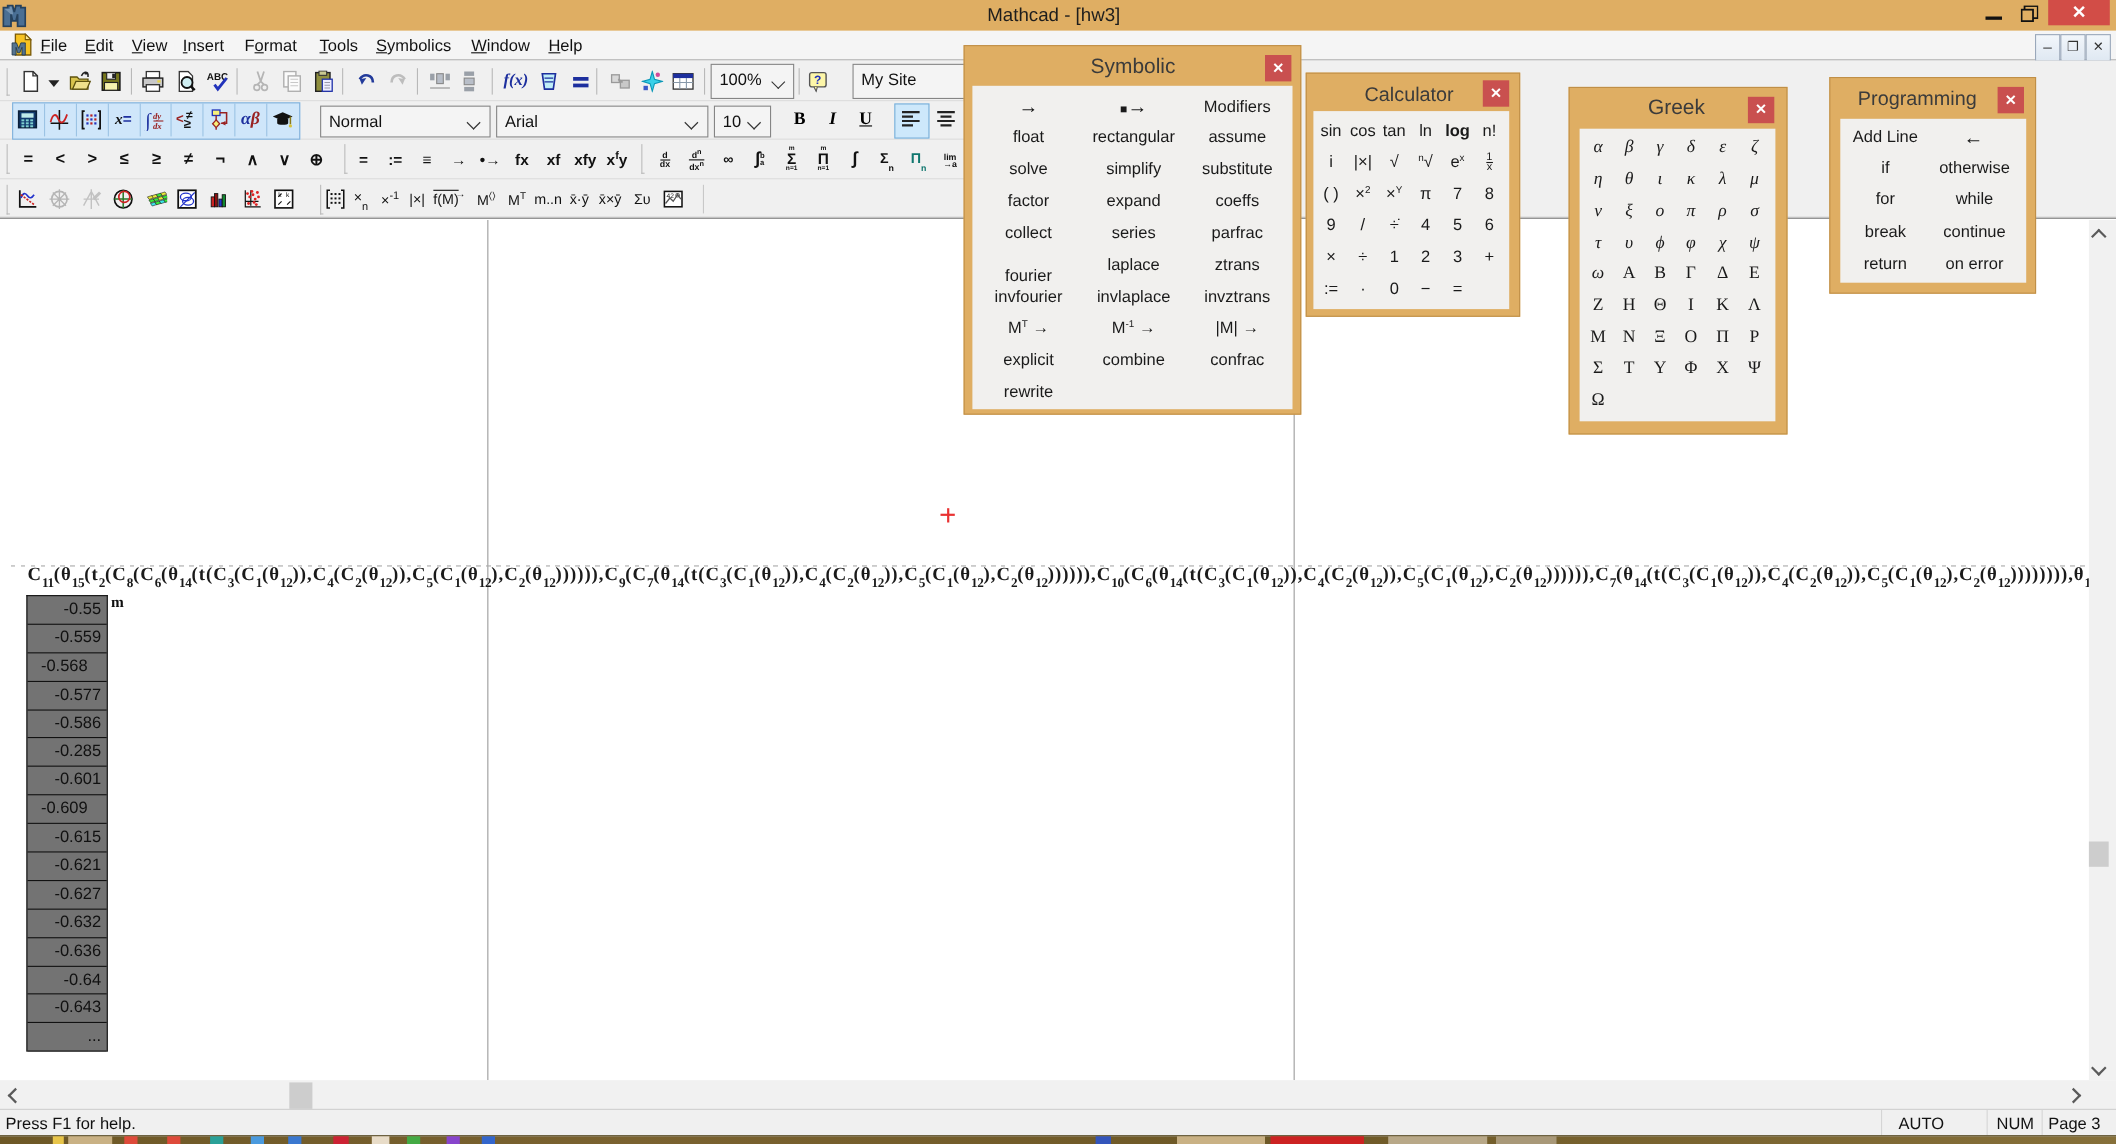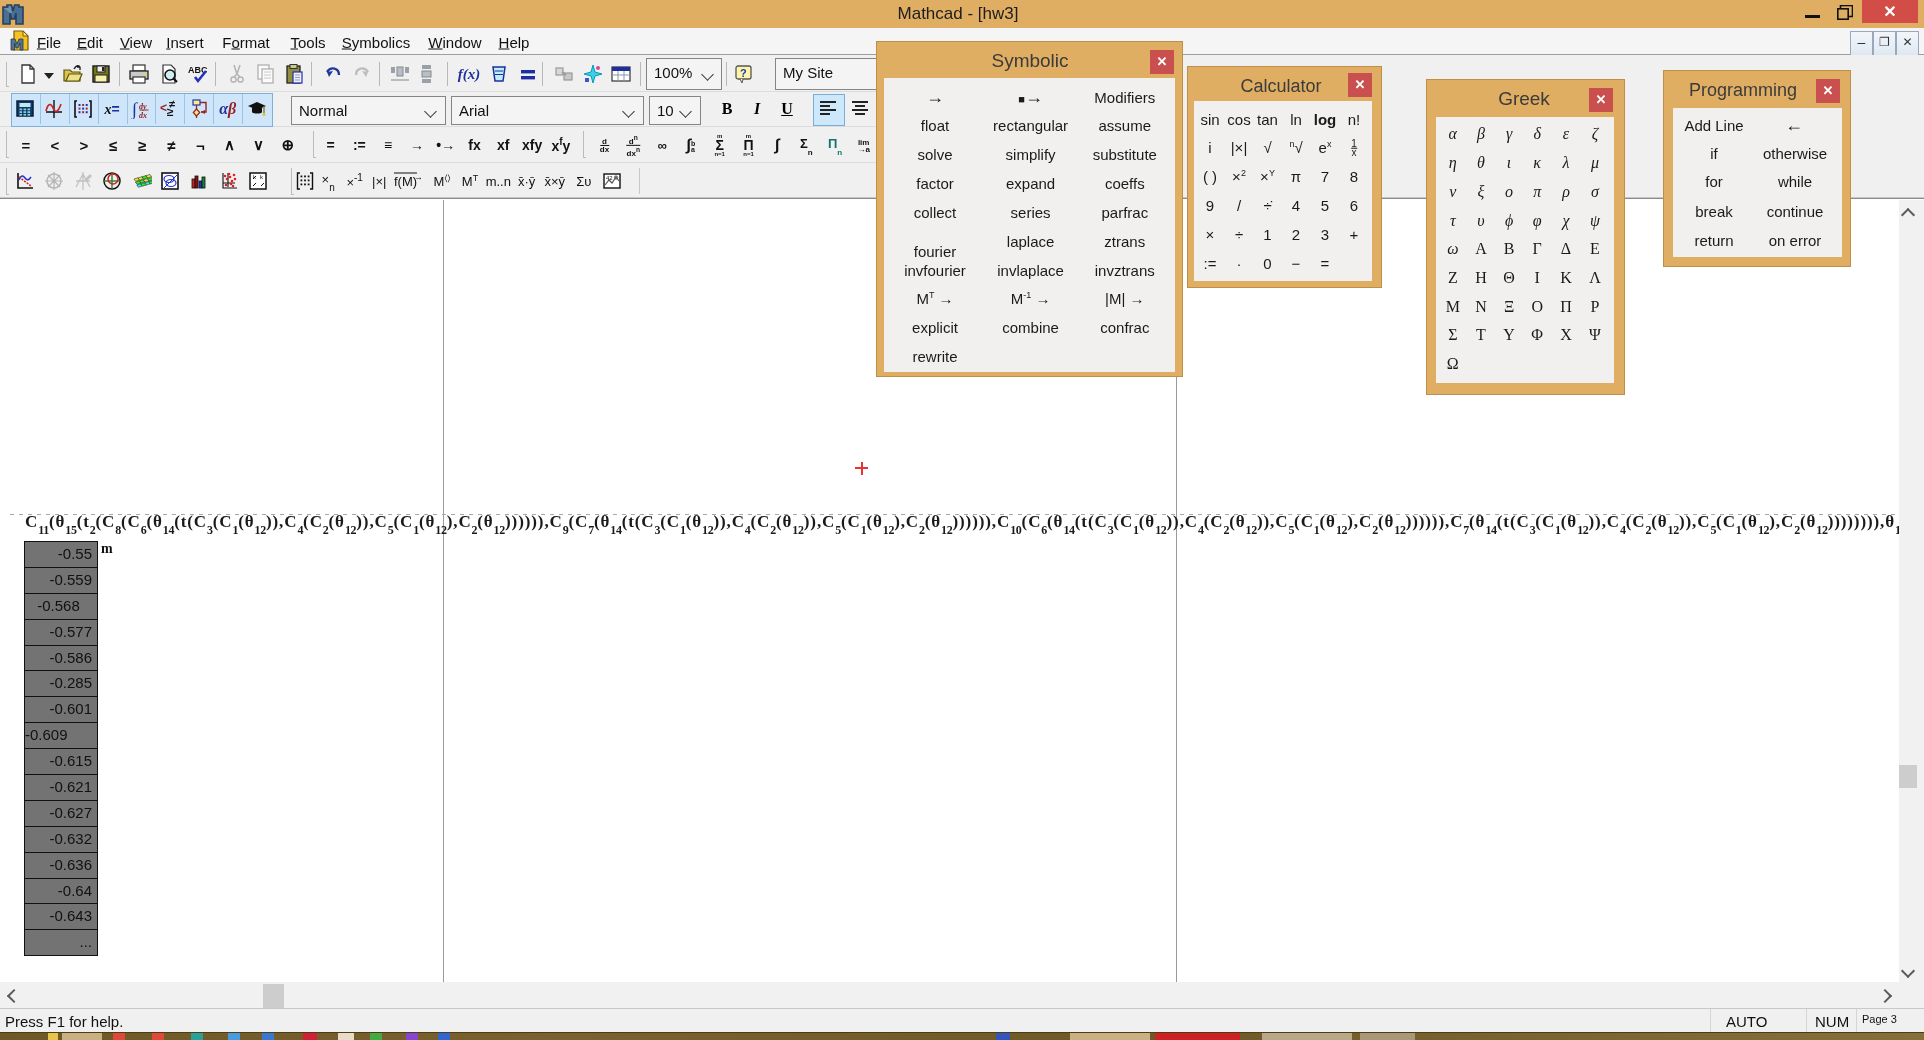--- a/index.html
+++ b/index.html
@@ -398,21 +398,21 @@
  font-family:'Liberation Serif',serif;font-weight:bold;font-size:17px;color:#1a1a1a;white-space:nowrap;letter-spacing:0.9px;">
 <style>sub{font-size:12px;position:relative;top:3px;letter-spacing:-0.3px;}</style>C<sub>11</sub>(θ<sub>15</sub>(t<sub>2</sub>(C<sub>8</sub>(C<sub>6</sub>(θ<sub>14</sub>(t(C<sub>3</sub>(C<sub>1</sub>(θ<sub>12</sub>)),C<sub>4</sub>(C<sub>2</sub>(θ<sub>12</sub>)),C<sub>5</sub>(C<sub>1</sub>(θ<sub>12</sub>),C<sub>2</sub>(θ<sub>12</sub>)))))),C<sub>9</sub>(C<sub>7</sub>(θ<sub>14</sub>(t(C<sub>3</sub>(C<sub>1</sub>(θ<sub>12</sub>)),C<sub>4</sub>(C<sub>2</sub>(θ<sub>12</sub>)),C<sub>5</sub>(C<sub>1</sub>(θ<sub>12</sub>),C<sub>2</sub>(θ<sub>12</sub>)))))),C<sub>10</sub>(C<sub>6</sub>(θ<sub>14</sub>(t(C<sub>3</sub>(C<sub>1</sub>(θ<sub>12</sub>)),C<sub>4</sub>(C<sub>2</sub>(θ<sub>12</sub>)),C<sub>5</sub>(C<sub>1</sub>(θ<sub>12</sub>),C<sub>2</sub>(θ<sub>12</sub>)))))),C<sub>7</sub>(θ<sub>14</sub>(t(C<sub>3</sub>(C<sub>1</sub>(θ<sub>12</sub>)),C<sub>4</sub>(C<sub>2</sub>(θ<sub>12</sub>)),C<sub>5</sub>(C<sub>1</sub>(θ<sub>12</sub>),C<sub>2</sub>(θ<sub>12</sub>)))))))),θ<sub>16</sub></div>
 <div class="ab" style="left:24px;top:541px;width:72px;border:1px solid #111;border-bottom:none;background:#737373;">
     <div style="height:24.9px;border-bottom:1px solid #111;text-align:right;padding-right:5px;font-size:15px;line-height:24px;color:#111;">-0.55</div>
     <div style="height:24.9px;border-bottom:1px solid #111;text-align:right;padding-right:5px;font-size:15px;line-height:24px;color:#111;">-0.559</div>
     <div style="height:24.9px;border-bottom:1px solid #111;text-align:center;padding-right:5px;font-size:15px;line-height:24px;color:#111;">-0.568</div>
     <div style="height:24.9px;border-bottom:1px solid #111;text-align:right;padding-right:5px;font-size:15px;line-height:24px;color:#111;">-0.577</div>
     <div style="height:24.9px;border-bottom:1px solid #111;text-align:right;padding-right:5px;font-size:15px;line-height:24px;color:#111;">-0.586</div>
     <div style="height:24.9px;border-bottom:1px solid #111;text-align:right;padding-right:5px;font-size:15px;line-height:24px;color:#111;">-0.285</div>
     <div style="height:24.9px;border-bottom:1px solid #111;text-align:right;padding-right:5px;font-size:15px;line-height:24px;color:#111;">-0.601</div>
-    <div style="height:24.9px;border-bottom:1px solid #111;text-align:left;padding-right:5px;font-size:15px;line-height:24px;color:#111;">-0.609</div>
+    <div style="height:24.9px;border-bottom:1px solid #111;text-align:center;padding-right:5px;font-size:15px;line-height:24px;color:#111;">-0.609</div>
     <div style="height:24.9px;border-bottom:1px solid #111;text-align:right;padding-right:5px;font-size:15px;line-height:24px;color:#111;">-0.615</div>
     <div style="height:24.9px;border-bottom:1px solid #111;text-align:right;padding-right:5px;font-size:15px;line-height:24px;color:#111;">-0.621</div>
     <div style="height:24.9px;border-bottom:1px solid #111;text-align:right;padding-right:5px;font-size:15px;line-height:24px;color:#111;">-0.627</div>
     <div style="height:24.9px;border-bottom:1px solid #111;text-align:right;padding-right:5px;font-size:15px;line-height:24px;color:#111;">-0.632</div>
     <div style="height:24.9px;border-bottom:1px solid #111;text-align:right;padding-right:5px;font-size:15px;line-height:24px;color:#111;">-0.636</div>
     <div style="height:24.9px;border-bottom:1px solid #111;text-align:right;padding-right:5px;font-size:15px;line-height:24px;color:#111;">-0.64</div>
     <div style="height:24.9px;border-bottom:1px solid #111;text-align:right;padding-right:5px;font-size:15px;line-height:24px;color:#111;">-0.643</div>
     <div style="height:24.9px;border-bottom:1px solid #111;text-align:right;padding-right:5px;font-size:15px;line-height:24px;color:#111;">...</div>
   </div>
 <div class="ab" style="left:101px;top:541px;font-family:'Liberation Serif',serif;font-weight:bold;font-size:14px;color:#111;">m</div>
@@ -426,21 +426,21 @@
 <div class="ab" style="left:1880px;top:991px;width:8px;height:8px;border-right:2px solid #5a5a5a;border-top:2px solid #5a5a5a;transform:rotate(45deg);"></div>
 <div class="ab" style="left:263px;top:984px;width:21px;height:24px;background:#cdcdcd;"></div>
 <div class="ab" style="left:0;top:1008px;width:1924px;height:1px;background:#c9c9c9;"></div>
 <div class="ab" style="left:0;top:1009px;width:1924px;height:23px;background:#f0f0f0;"></div>
 <div class="ab" style="left:5px;top:1013px;font-size:15px;color:#111;">Press F1 for help.</div>
 <div class="ab" style="left:1710px;top:1009px;width:1px;height:23px;background:#d5d5d5;"></div>
 <div class="ab" style="left:1726px;top:1013px;font-size:15px;color:#111;">AUTO</div>
 <div class="ab" style="left:1806px;top:1009px;width:1px;height:23px;background:#d5d5d5;"></div>
 <div class="ab" style="left:1815px;top:1013px;font-size:15px;color:#111;">NUM</div>
 <div class="ab" style="left:1856px;top:1009px;width:1px;height:23px;background:#d5d5d5;"></div>
-<div class="ab" style="left:1862px;top:1013px;font-size:11px;color:#111;">Page 3</div>
+<div class="ab" style="left:1862px;top:1013px;font-size:15px;color:#111;">Page 3</div>
 <div class="ab" style="left:0;top:1032px;width:1924px;height:8px;background:linear-gradient(90deg,#6d5826,#7a6230 30%,#6d5826 60%,#86703a);border-top:1px solid #4a3c14;box-sizing:border-box;"></div>
 <div class="ab" style="left:48px;top:1033px;width:10px;height:7px;background:#e8c54a;"></div>
 <div class="ab" style="left:62px;top:1033px;width:40px;height:7px;background:#c9b184;"></div>
 <div class="ab" style="left:113px;top:1033px;width:12px;height:7px;background:#de4a3a;"></div>
 <div class="ab" style="left:152px;top:1033px;width:12px;height:7px;background:#de4a3a;"></div>
 <div class="ab" style="left:191px;top:1033px;width:12px;height:7px;background:#2aa198;"></div>
 <div class="ab" style="left:228px;top:1033px;width:12px;height:7px;background:#4a9ade;"></div>
 <div class="ab" style="left:262px;top:1033px;width:12px;height:7px;background:#3a78d0;"></div>
 <div class="ab" style="left:303px;top:1033px;width:14px;height:7px;background:#cc2233;"></div>
 <div class="ab" style="left:338px;top:1033px;width:16px;height:7px;background:#e8dcc8;"></div>

